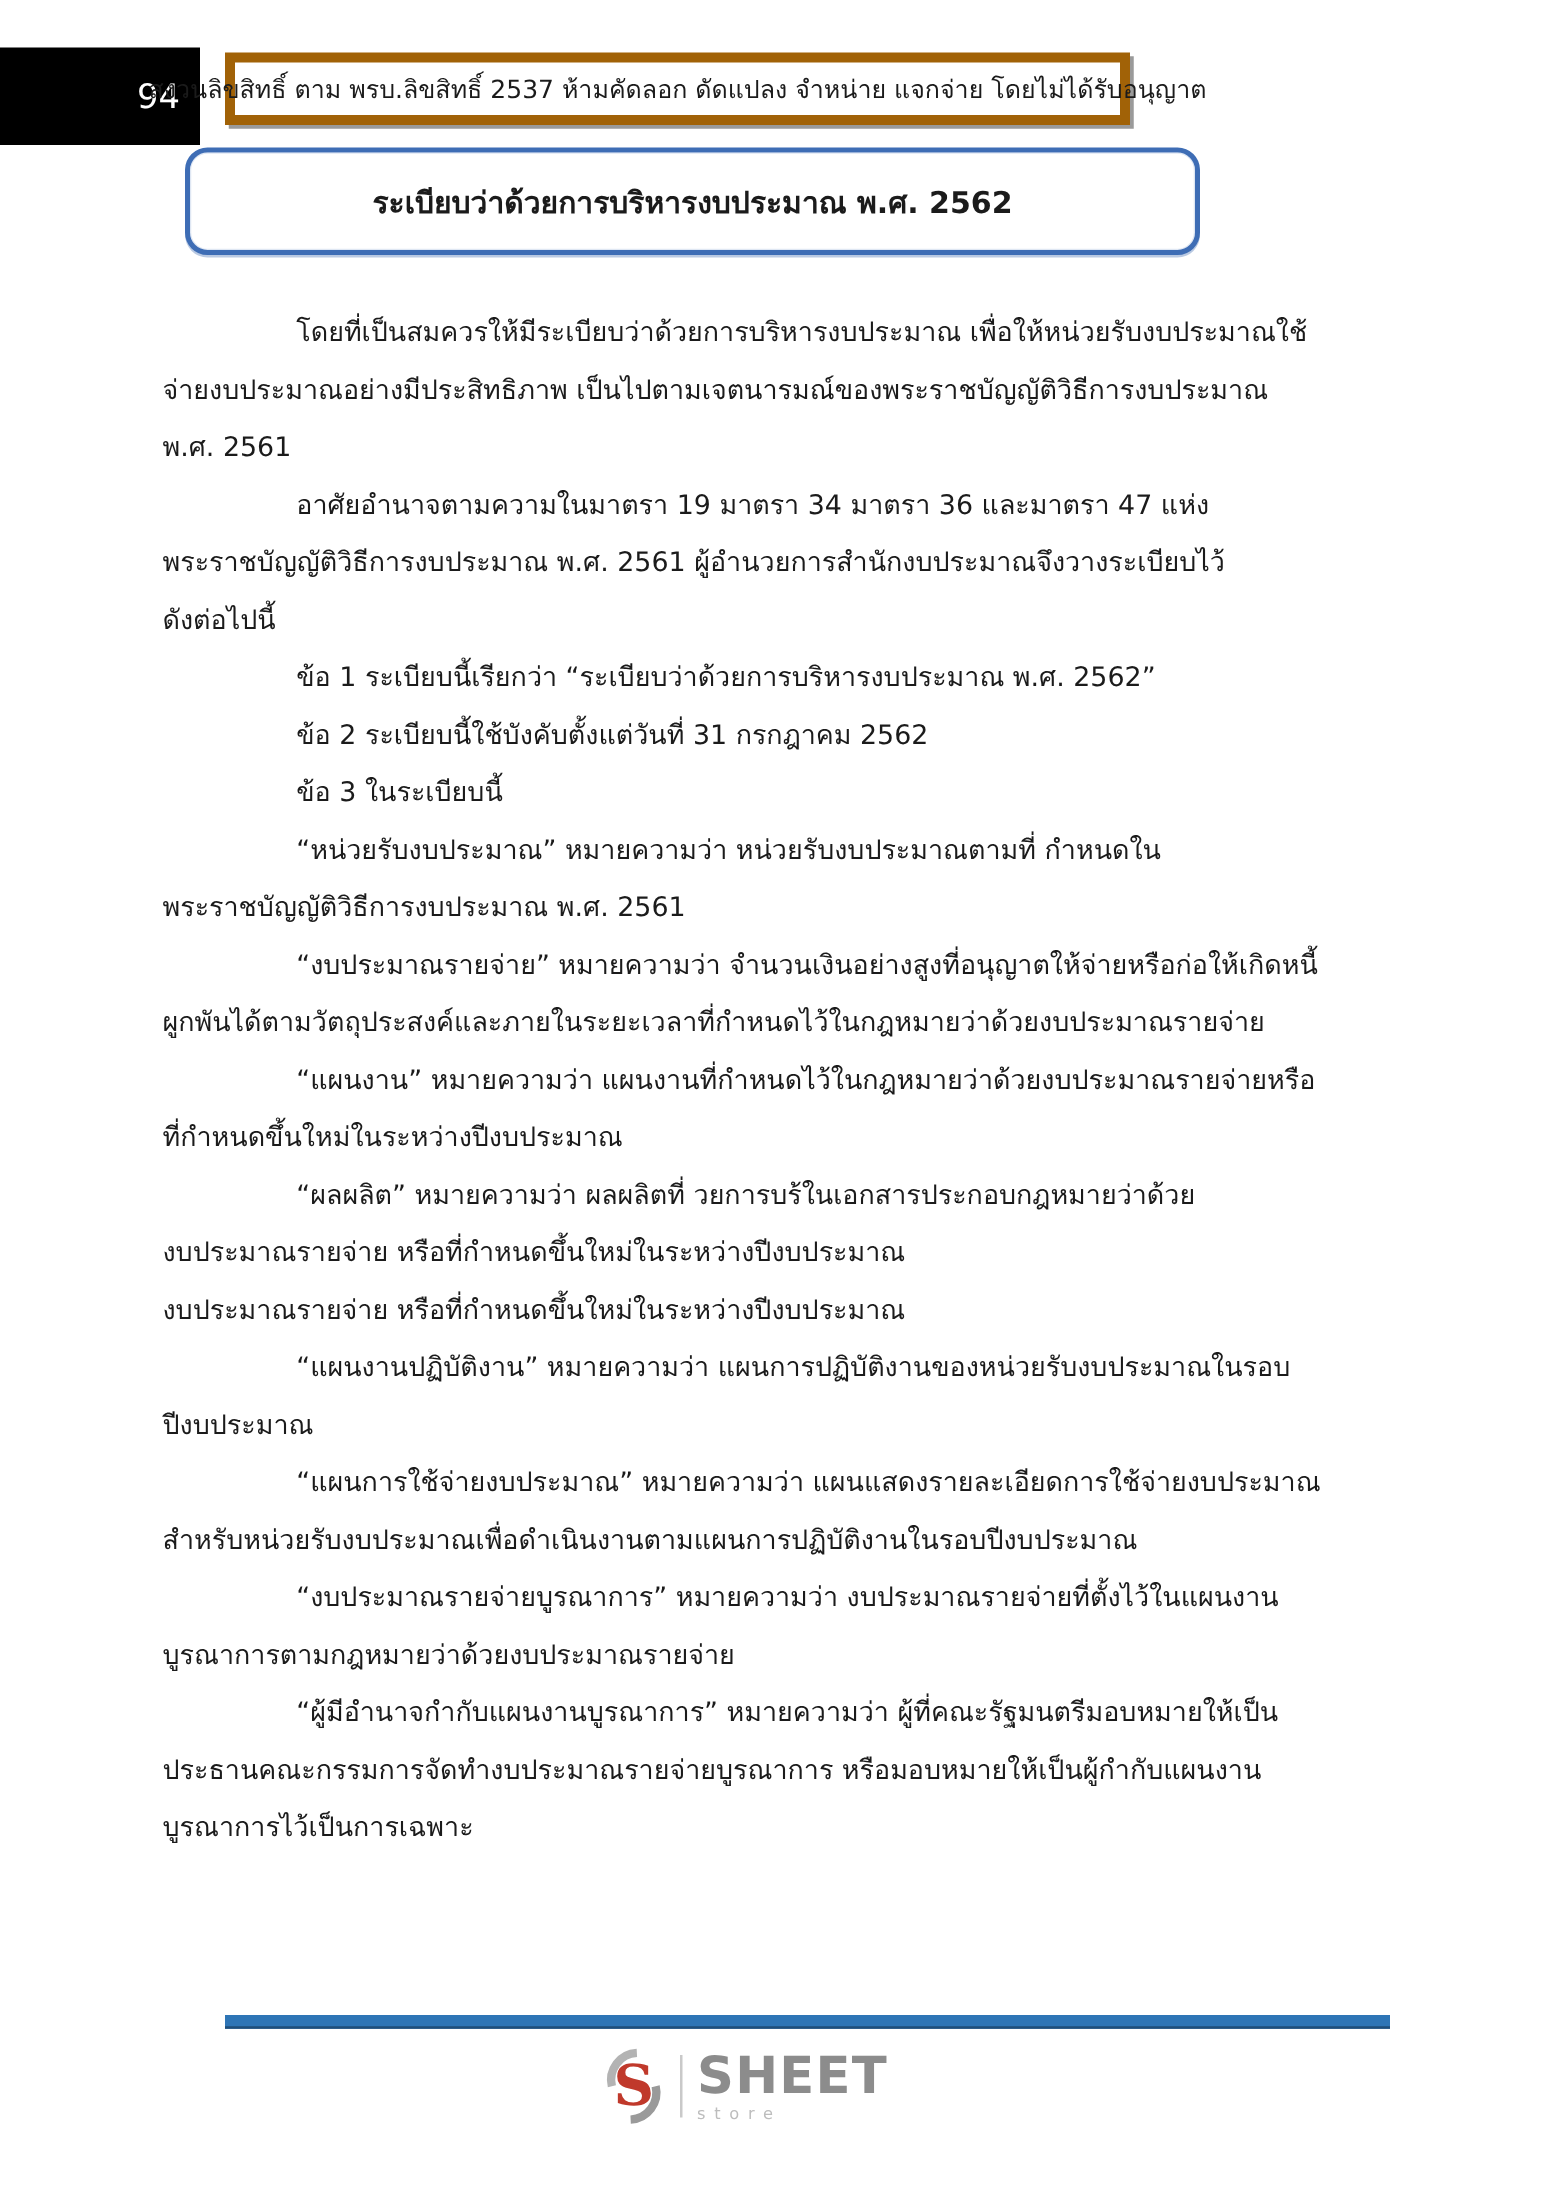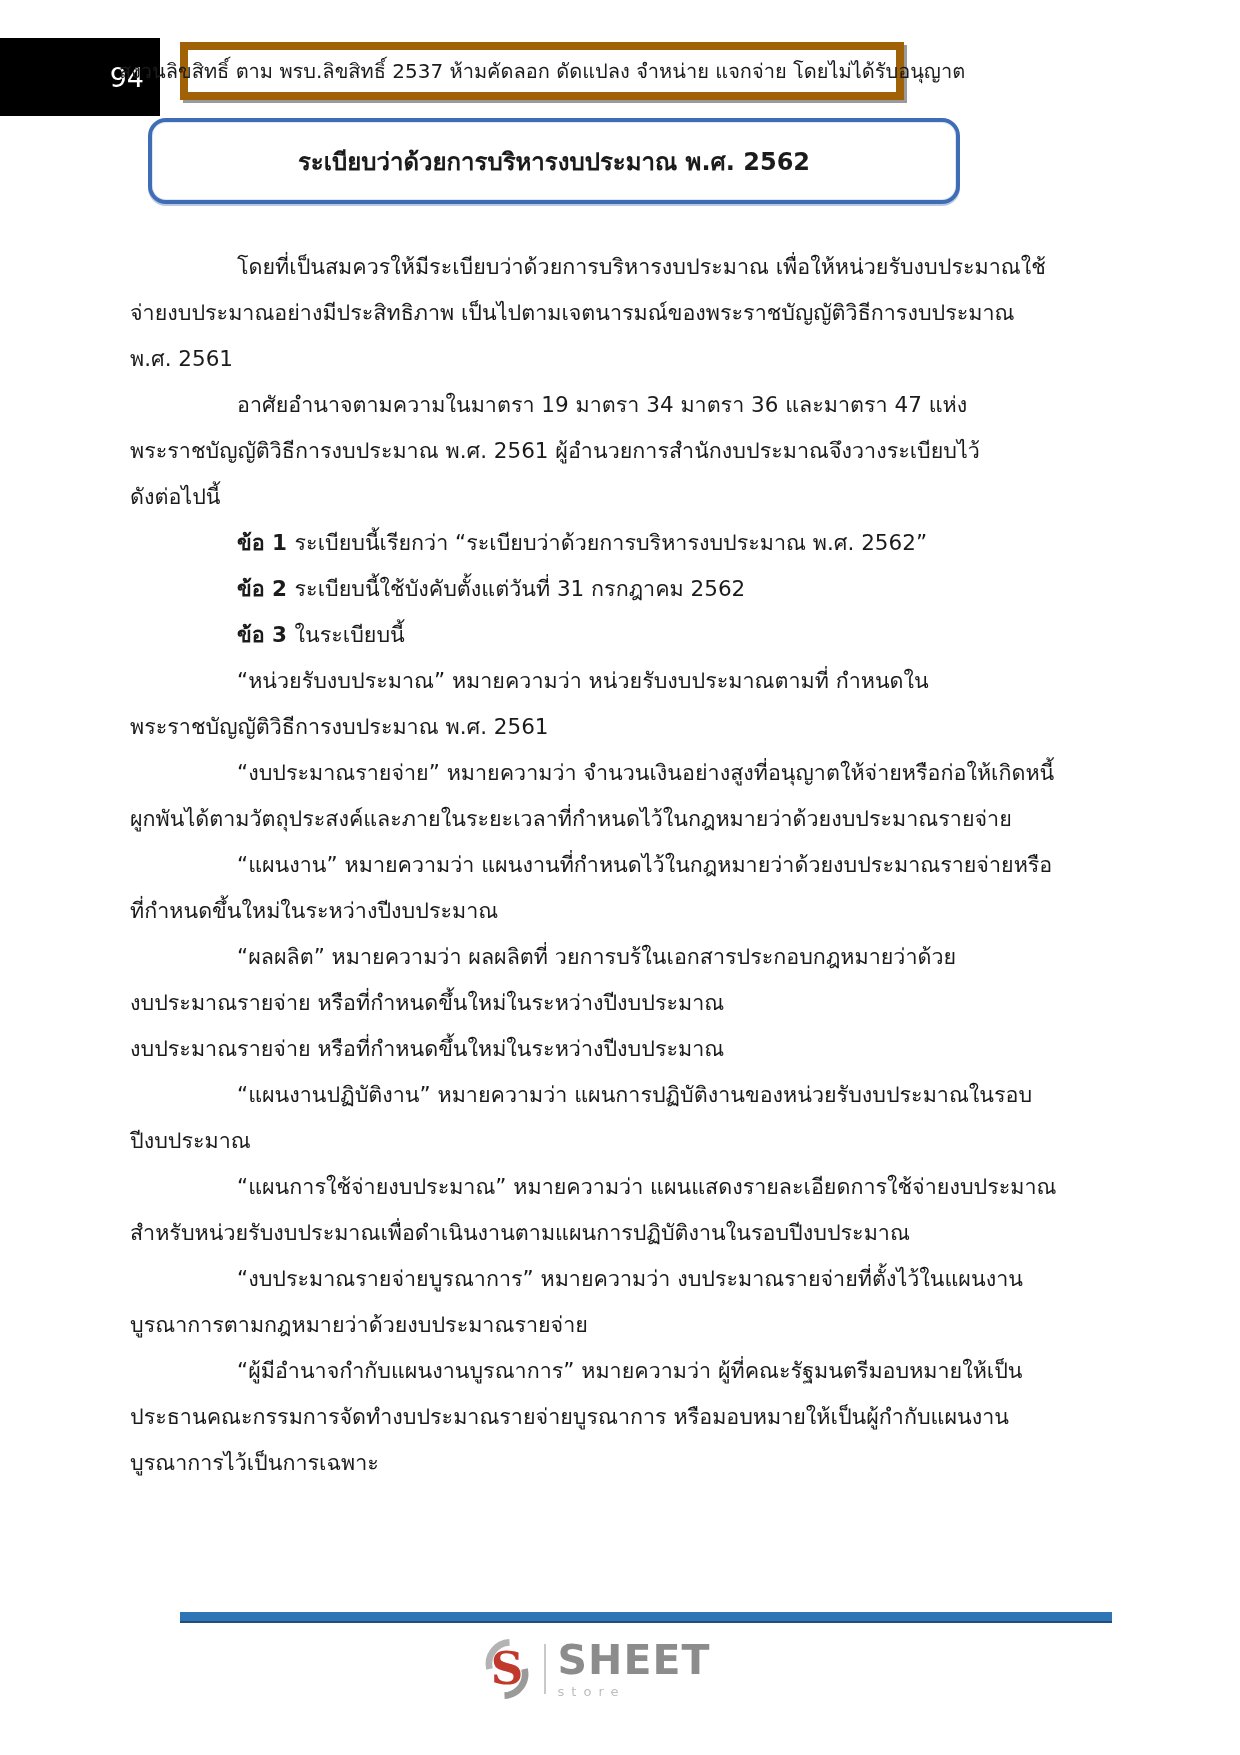--- a/index.html
+++ b/index.html
@@ -66,21 +66,21 @@
     left: 130px; top: 244px;
     width: 990px;
     font-size: 21.5px;
   }
   .body-text .line {
     height: 46px;
     line-height: 46px;
     white-space: nowrap;
   }
   .body-text .line.indent { padding-left: 107px; }
-  .body-text .clause { font-weight: bold; }
+  .body-text .clause { font-weight: normal; }
 
   
   .footer-bar {
     position: absolute;
     left: 180px; top: 1612px;
     width: 932px; height: 9px;
     background: #2e75b6;
     border-bottom: 2px solid #1f4e79;
   }
   .logo {

